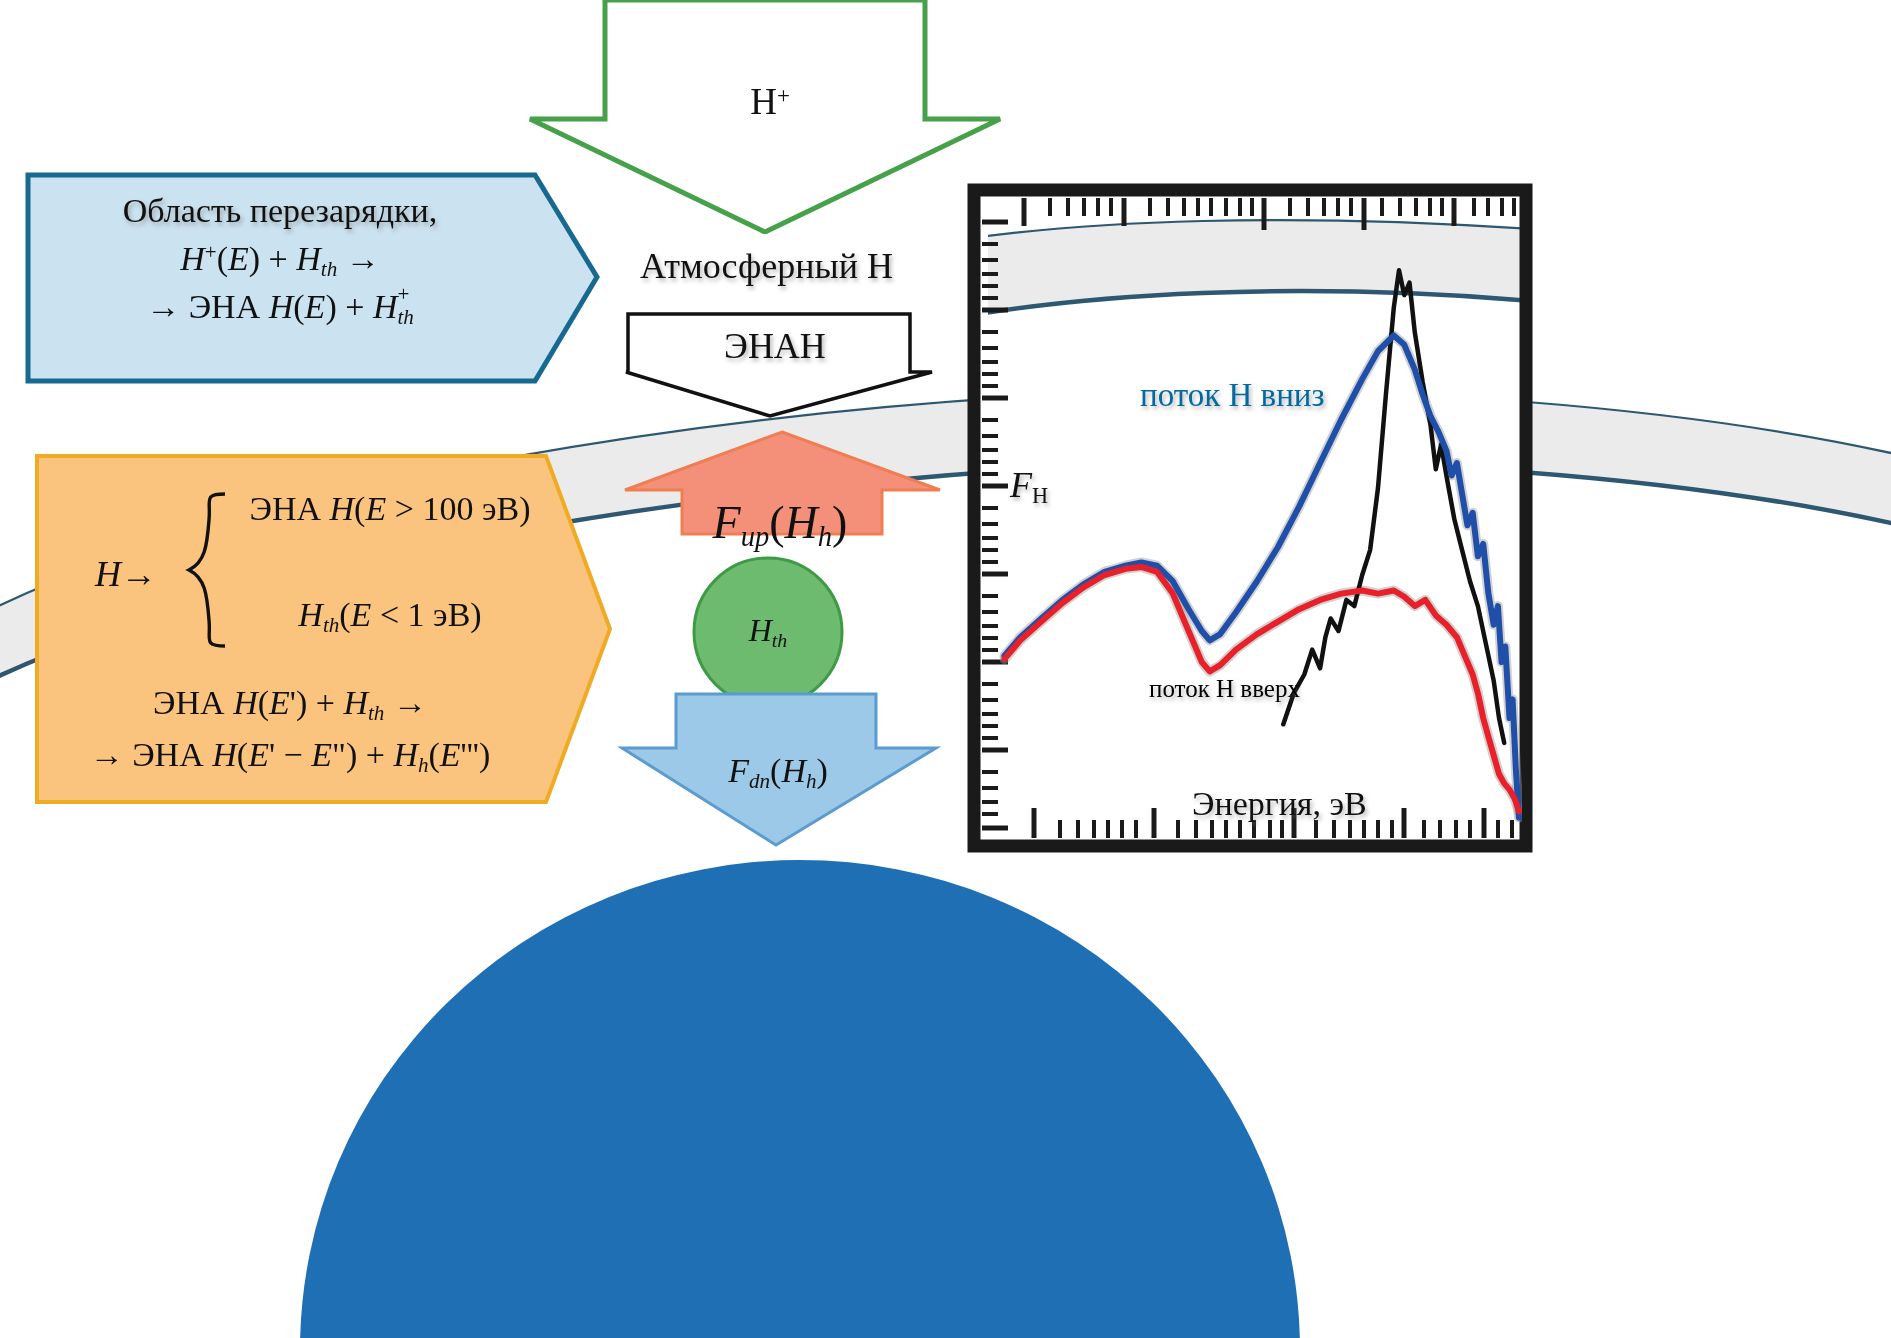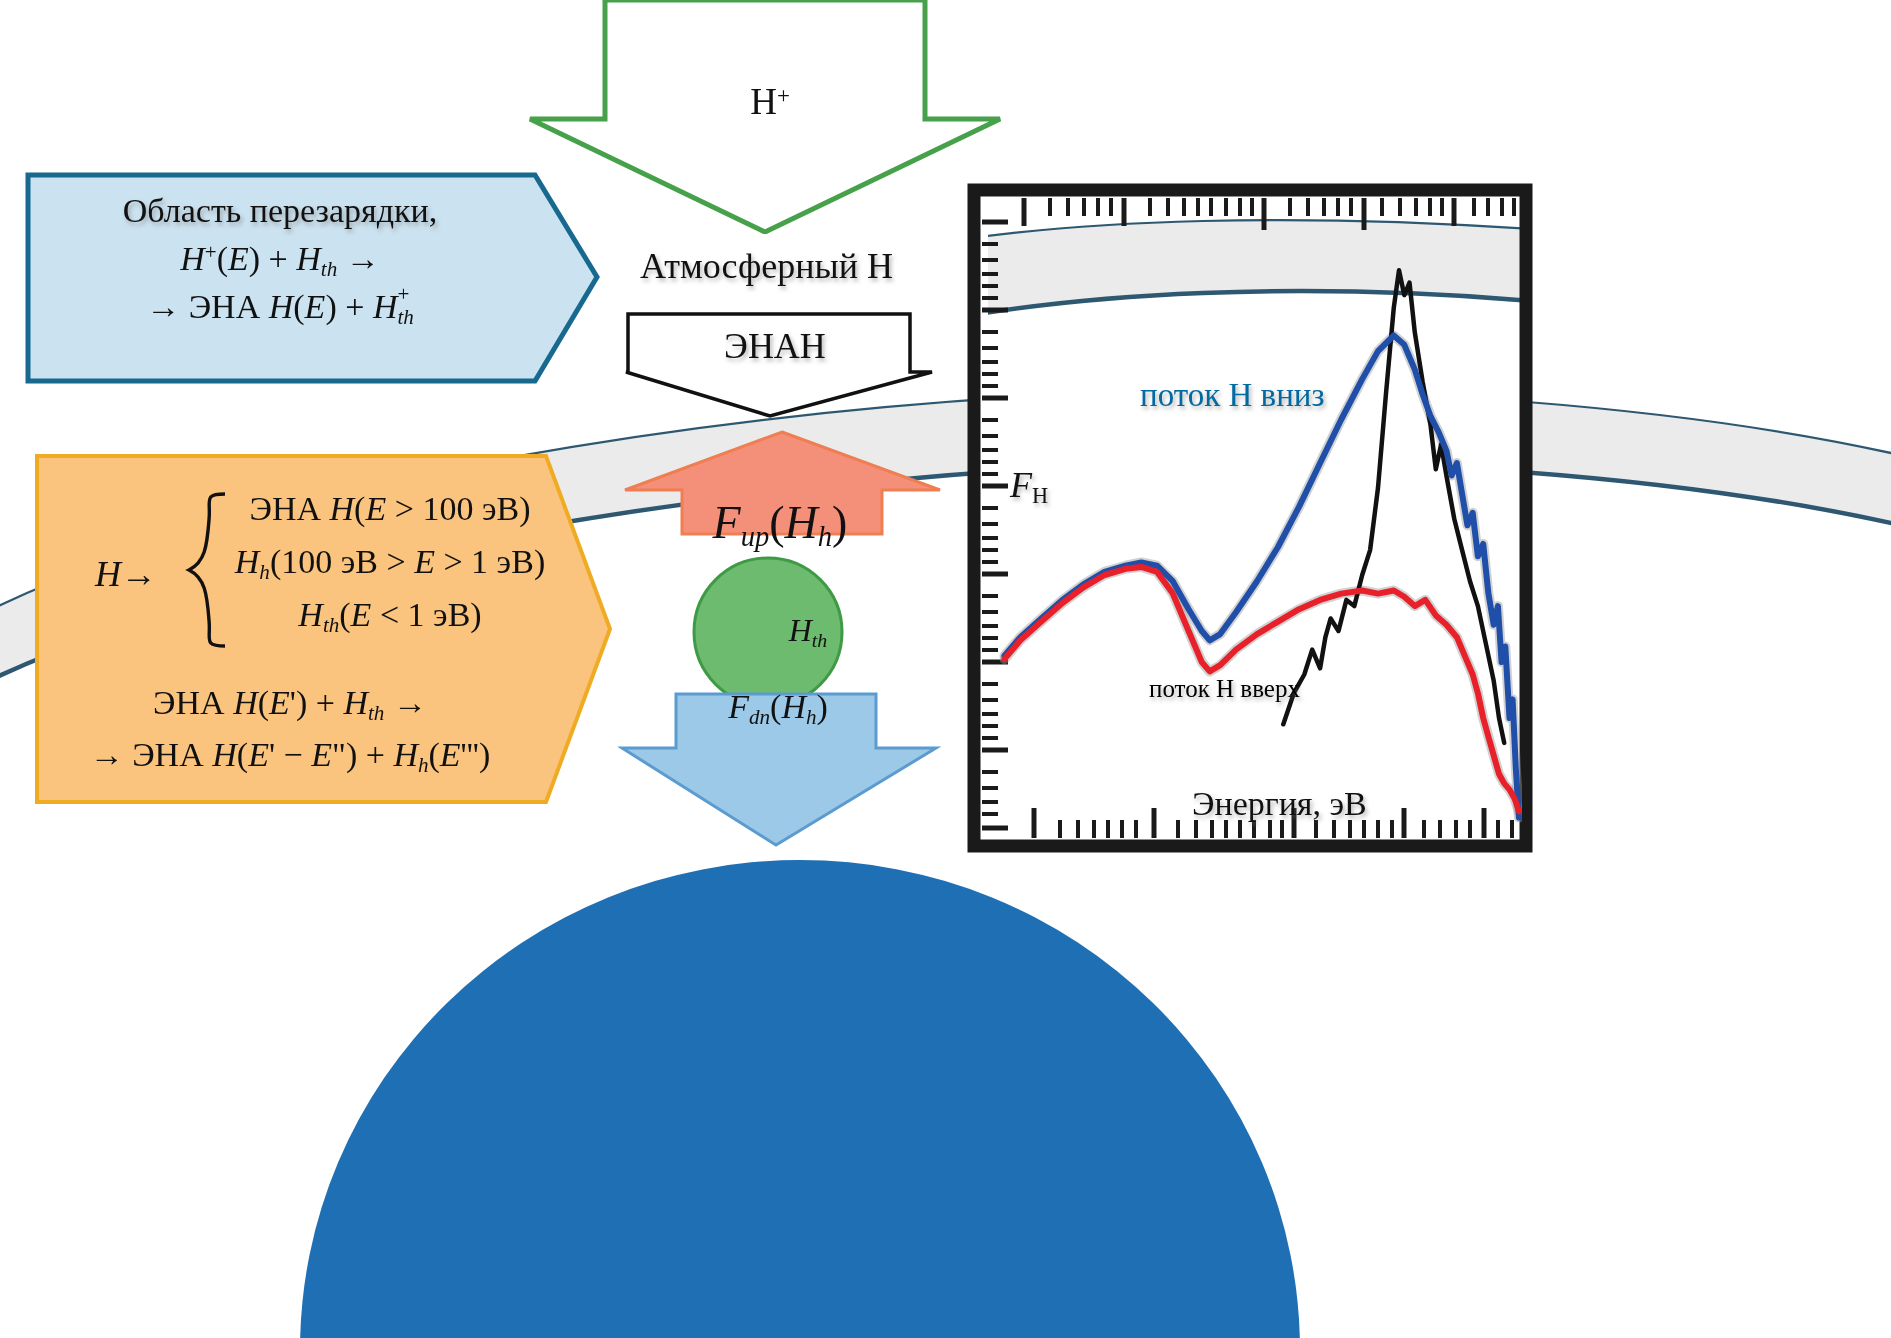--- a/index.html
+++ b/index.html
@@ -64,23 +64,20 @@
     <i class="mi">H</i><span>→</span>
   </div>
   <svg class="abs" style="left:185px;top:490px;" width="50" height="160">
     <path d="M 40,4 C 18,4 26,10 24,30 C 22,56 20,72 4,80 C 20,88 22,104 24,130
              C 26,150 18,156 40,156" fill="none" stroke="#111111" stroke-width="3.4"></path>
   </svg>
 
   <div class="txt ctr" style="left:200px;top:490px;width:380px;font-size:34px;">
     ЭНА <i class="mi">H</i>(<i class="mi">E</i> &gt; 100 эВ)
   </div>
-  <div class="txt ctr" style="left:200px;top:543px;width:380px;font-size:34px;">
-    <i class="mi">H</i><sub>h</sub>(100 эВ &gt; <i class="mi">E</i> &gt; 1 эВ)
-  </div>
   <div class="txt ctr" style="left:200px;top:596px;width:380px;font-size:34px;">
     <i class="mi">H</i><sub>th</sub>(<i class="mi">E</i> &lt; 1 эВ)
   </div>
 
   <div class="txt ctr" style="left:55px;top:684px;width:470px;font-size:34px;">
     ЭНА <i class="mi">H</i>(<i class="mi">E</i>') + <i class="mi">H</i><sub>th</sub> →
   </div>
   <div class="txt ctr" style="left:55px;top:736px;width:470px;font-size:34px;">
     → ЭНА <i class="mi">H</i>(<i class="mi">E</i>' − <i class="mi">E</i>") + <i class="mi">H</i><sub>h</sub>(<i class="mi">E</i>''')
   </div>
@@ -88,28 +85,28 @@
   <svg class="abs" style="left:620px;top:428px;" width="330" height="110">
     <path d="M 162,4 L 320,62 L 262,62 L 262,106 L 62,106 L 62,62 L 5,62 Z" fill="#f4907a" stroke="#ef7e52" stroke-width="3"></path>
   </svg>
   <div class="txt ctr" style="left:630px;top:468px;width:300px;font-size:46px;margin-top:28px;">
     <i class="mi">F</i><sub>up</sub>(<i class="mi">H</i><sub>h</sub>)
   </div>
 
   <svg class="abs" style="left:688px;top:552px;" width="160" height="160">
     <circle cx="80" cy="80" r="74" fill="#6cbb6e" stroke="#3f9a45" stroke-width="3"></circle>
   </svg>
-  <div class="txt ctr" style="left:728px;top:612px;width:160px;font-size:32px;">
+  <div class="txt ctr" style="left:688px;top:612px;width:160px;font-size:32px;">
     <i class="mi">H</i><sub>th</sub>
   </div>
 
   <svg class="abs" style="left:618px;top:690px;" width="330" height="160">
     <path d="M 58,4 L 258,4 L 258,58 L 318,58 L 158,155 L 4,58 L 58,58 Z" fill="#9cc9e8" stroke="#5b9bd0" stroke-width="3"></path>
   </svg>
-  <div class="txt ctr" style="left:628px;top:688px;width:300px;font-size:34px;">
+  <div class="txt ctr" style="left:628px;top:752px;width:300px;font-size:34px;">
     <i class="mi">F</i><sub>dn</sub>(<i class="mi">H</i><sub>h</sub>)
   </div>
 
   <div class="abs" style="left:964px;top:182px;width:570px;height:672px;">
     <svg width="570" height="672" viewBox="0 0 570 672">
       <defs>
         <filter id="sh" x="-20%" y="-20%" width="150%" height="150%">
           <feDropShadow dx="4" dy="5" stdDeviation="4" flood-color="#888" flood-opacity="0.75"></feDropShadow>
         </filter>
         <clipPath id="plotclip">

